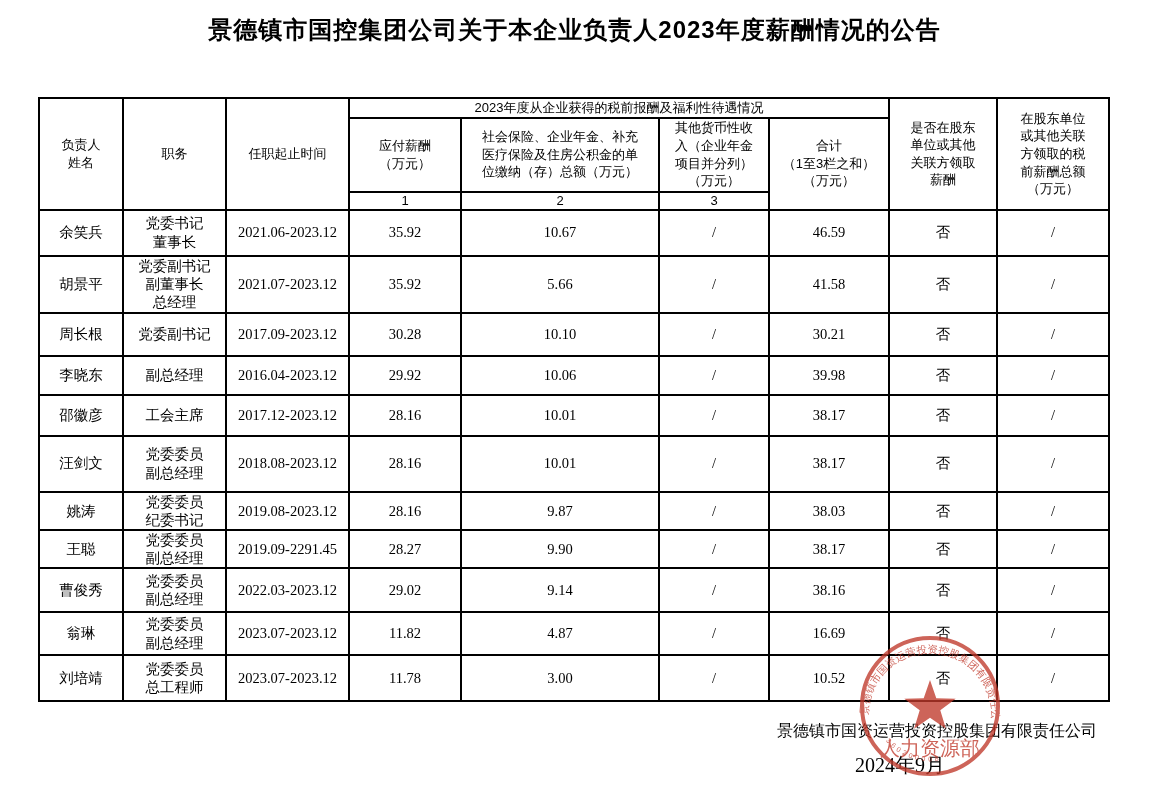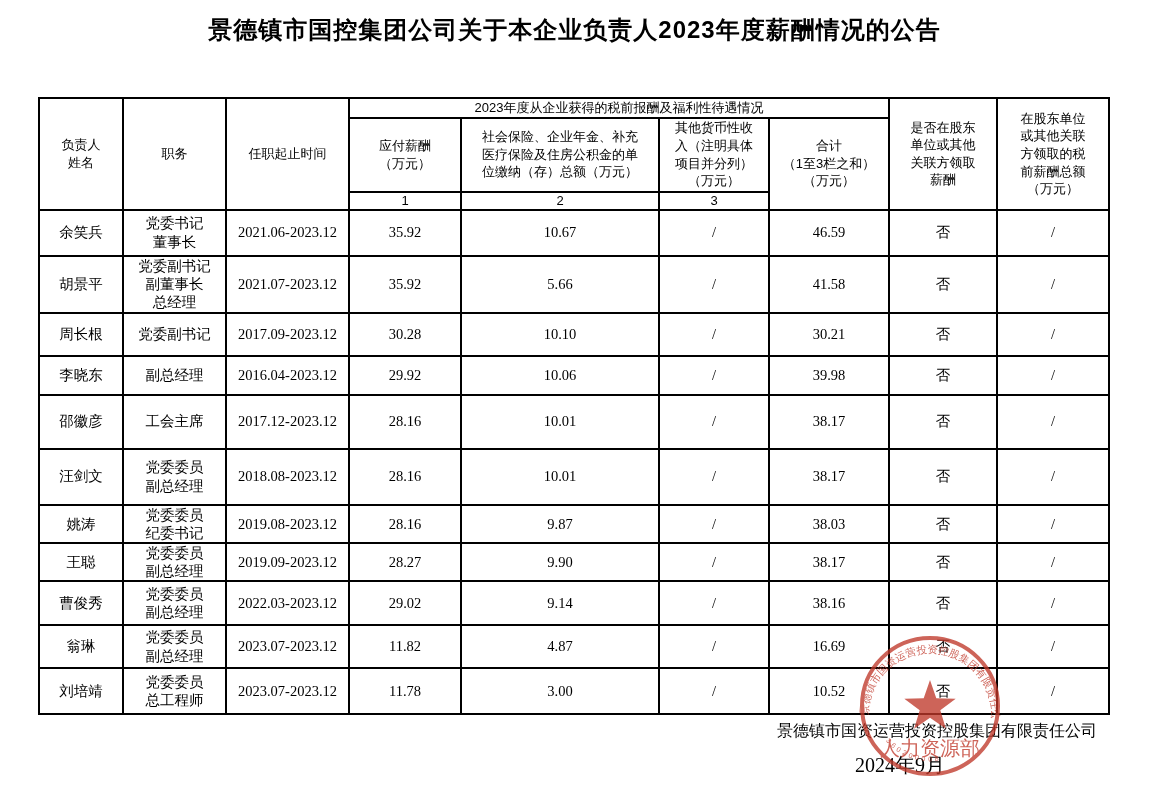--- a/index.html
+++ b/index.html
@@ -84,21 +84,21 @@
 前薪酬总额
 （万元）</th>
     </tr>
     <tr class="hdrrow">
       <th>应付薪酬
 （万元）</th>
       <th>社会保险、企业年金、补充
 医疗保险及住房公积金的单
 位缴纳（存）总额（万元）</th>
       <th>其他货币性收
-入（注明具体
+入（企业年金
 项目并分列）
 （万元）</th>
       <th rowspan="2">合计
 （1至3栏之和）
 （万元）</th>
     </tr>
     <tr class="numrow">
       <td>1</td>
       <td>2</td>
       <td>3</td>
@@ -144,21 +144,21 @@
       <td class="data">李晓东</td>
       <td class="data">副总经理</td>
       <td class="data">2016.04-2023.12</td>
       <td class="data">29.92</td>
       <td class="data">10.06</td>
       <td class="data">/</td>
       <td class="data">39.98</td>
       <td class="data">否</td>
       <td class="data">/</td>
     </tr>
-    <tr style="height:54px">
+    <tr style="height:41px">
       <td class="data">邵徽彦</td>
       <td class="data">工会主席</td>
       <td class="data">2017.12-2023.12</td>
       <td class="data">28.16</td>
       <td class="data">10.01</td>
       <td class="data">/</td>
       <td class="data">38.17</td>
       <td class="data">否</td>
       <td class="data">/</td>
     </tr>
@@ -183,21 +183,21 @@
       <td class="data">9.87</td>
       <td class="data">/</td>
       <td class="data">38.03</td>
       <td class="data">否</td>
       <td class="data">/</td>
     </tr>
     <tr style="height:35px">
       <td class="data">王聪</td>
       <td class="data">党委委员
 副总经理</td>
-      <td class="data">2019.09-2023.12</td>
+      <td class="data">2019.09-2291.45</td>
       <td class="data">28.27</td>
       <td class="data">9.90</td>
       <td class="data">/</td>
       <td class="data">38.17</td>
       <td class="data">否</td>
       <td class="data">/</td>
     </tr>
     <tr style="height:44px">
       <td class="data">曹俊秀</td>
       <td class="data">党委委员

